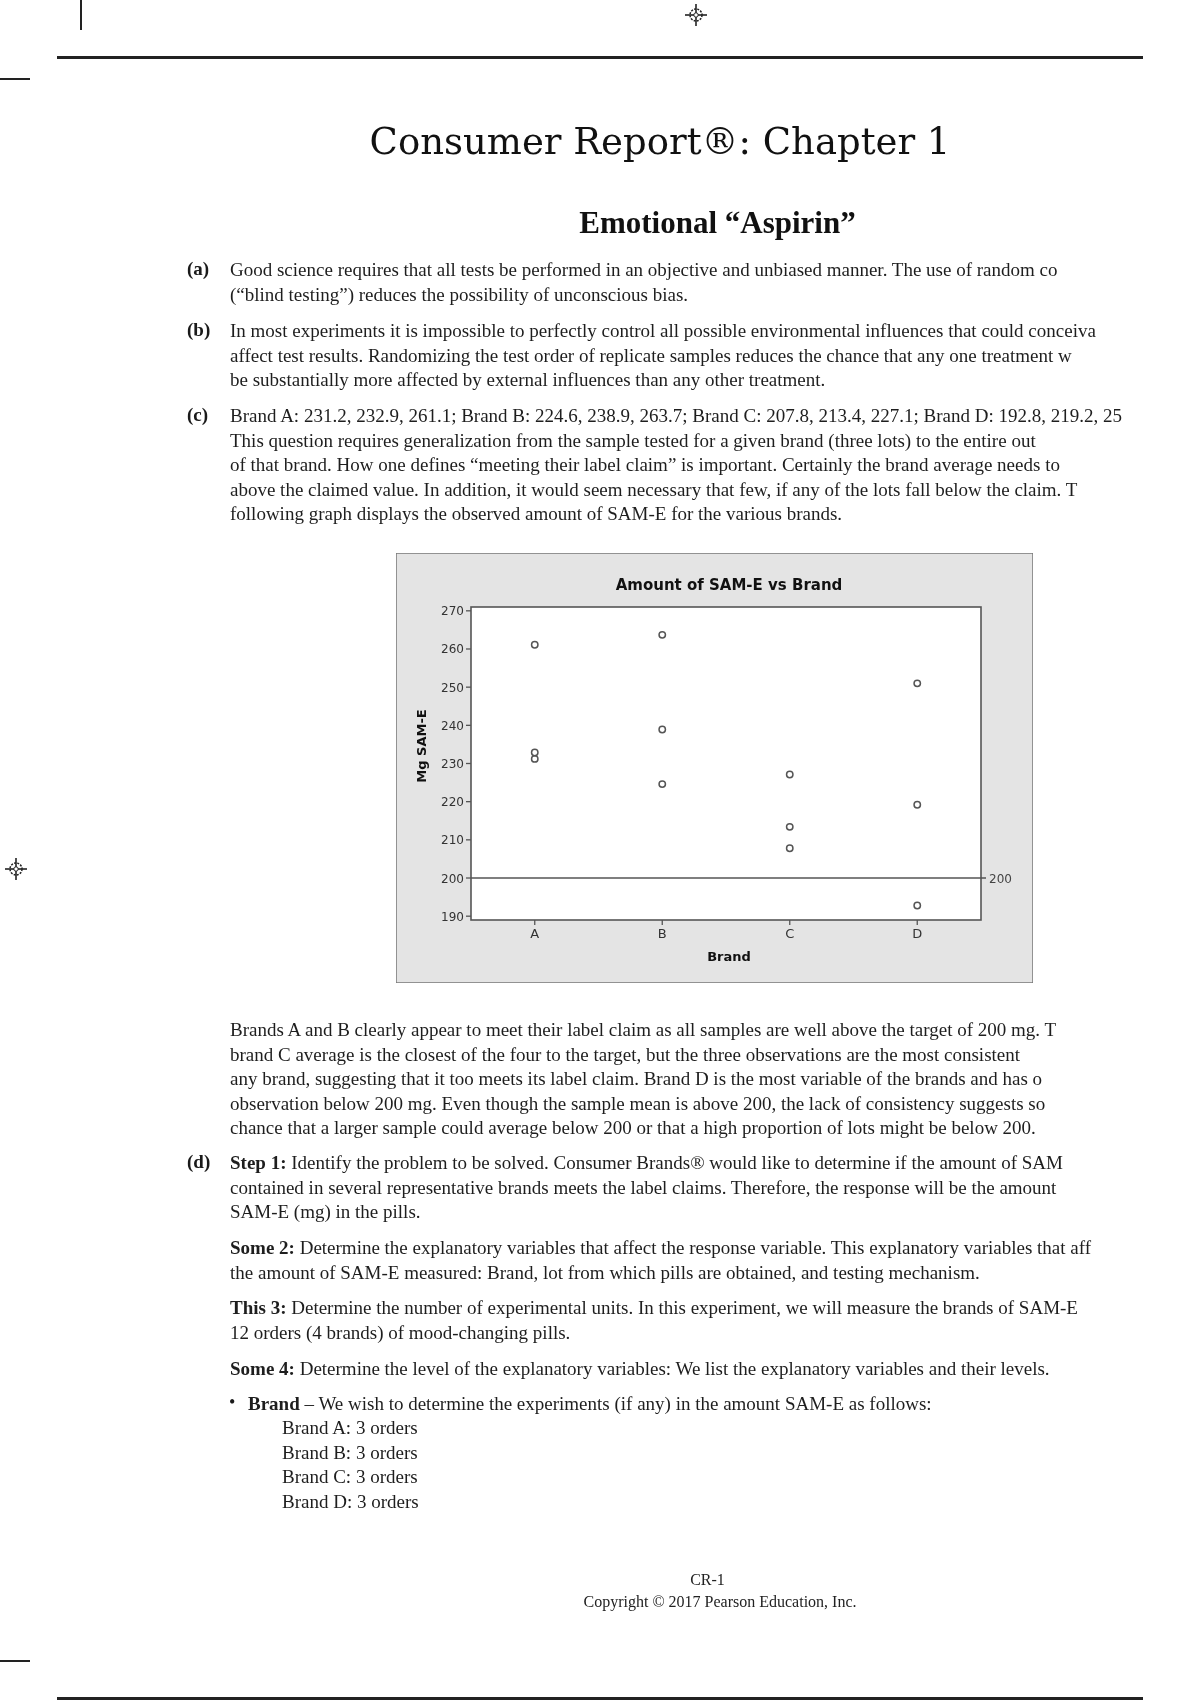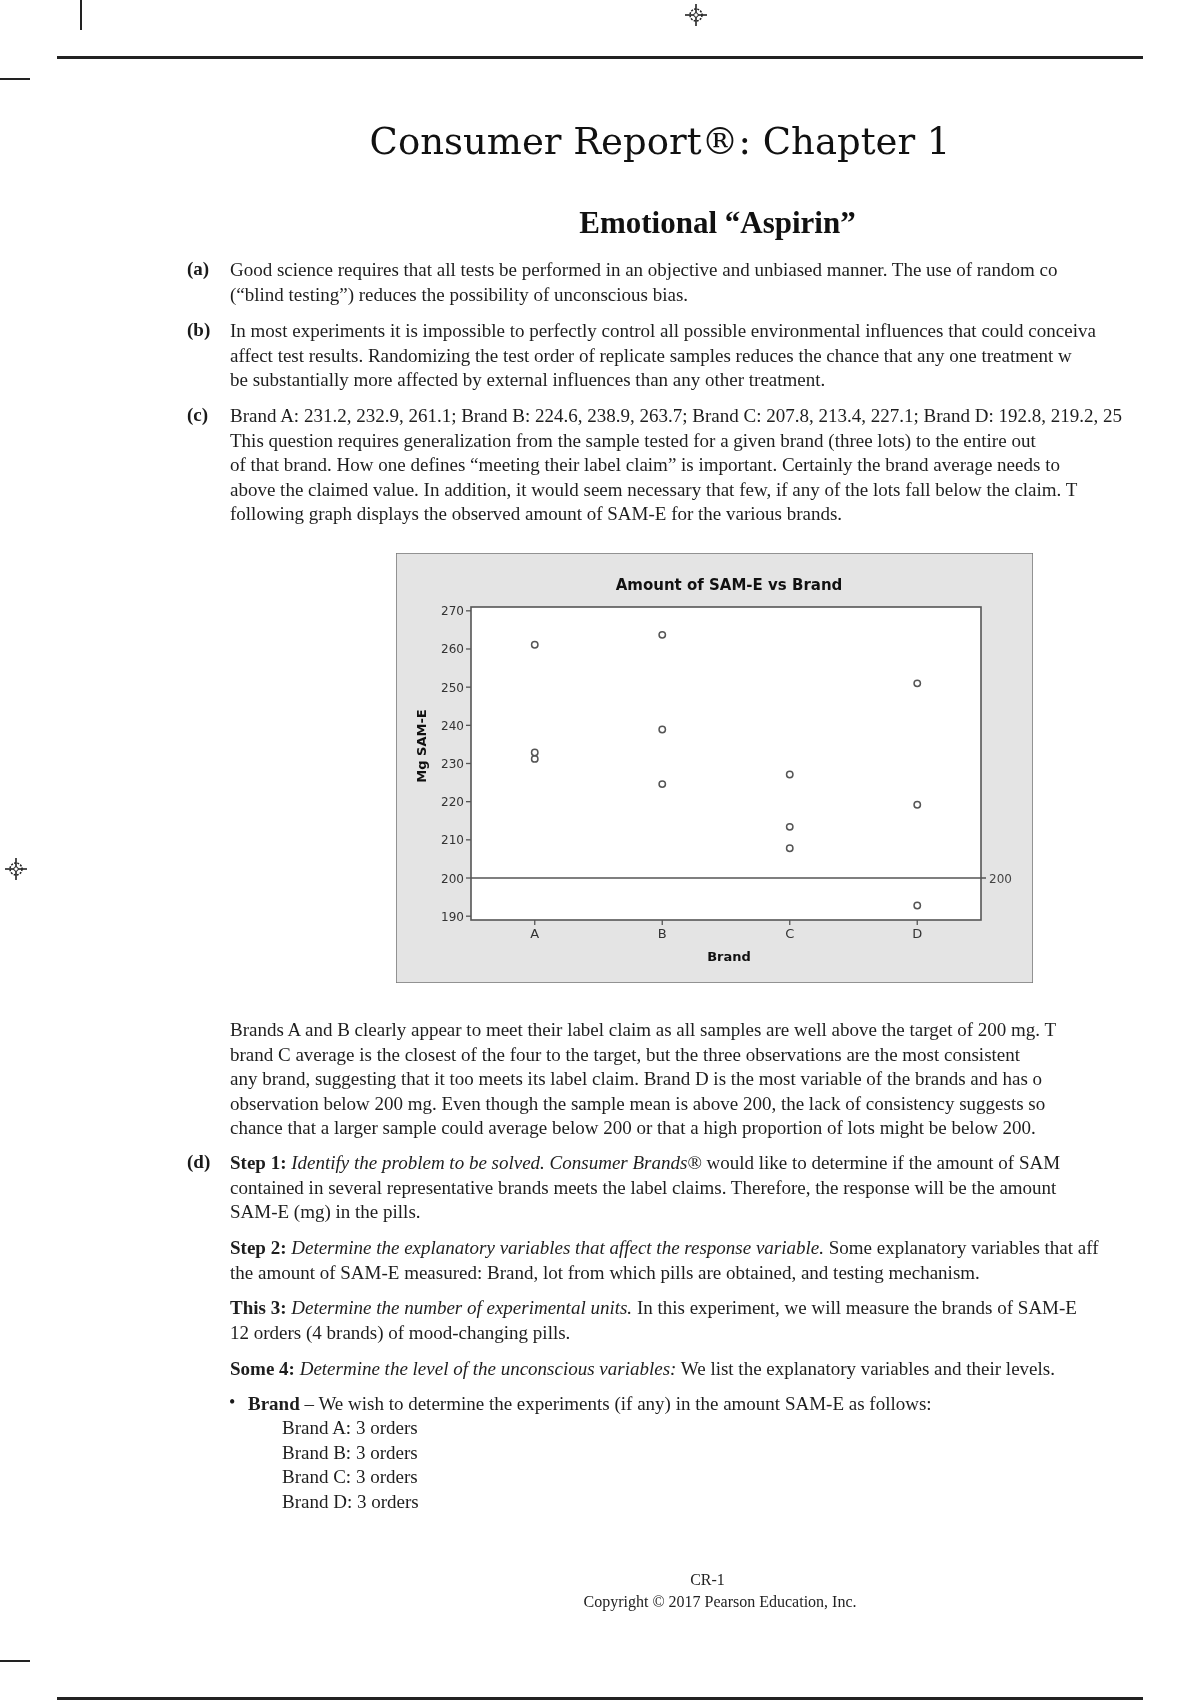--- a/index.html
+++ b/index.html
@@ -21,21 +21,21 @@
     position: absolute; left: 0; width: 1435px; top: 205px; text-align: center;
     font-weight: bold; font-size: 31px; color: #111;
   }
   .para {
     position: absolute; left: 230px; width: 1000px; font-size: 19px; line-height: 24.5px;
     white-space: nowrap; color: #1e1e1e;
   }
   .para-label { position: absolute; left: 187px; font-weight: bold; font-size: 19px; }
   .para .line { display: block; }
   .step-label { font-weight: bold; }
-  .it { font-style: italic; }
+  .it { }
   .chart-wrap { position: absolute; left: 396px; top: 553px; width: 637px; height: 524px; }
   .footer-page { position: absolute; left: 0; width: 1415px; top: 1571px; text-align: center; font-size: 16px; color: #222; }
   .footer-copy { position: absolute; left: 0; width: 1440px; top: 1593px; text-align: center; font-size: 16px; color: #222; }
   .bullet-dot { position: absolute; left: 229px; font-size: 18px; }
   .brand-list .line { display: block; }
 </style>
 </head>
 <body>
 
 <div class="crop-v"></div>
@@ -149,31 +149,31 @@
 </div>
 
 <div class="para-label" style="top:1151px;">(d)</div>
 <div class="para" style="top:1151px;">
   <span class="line"><span class="step-label">Step 1:</span> <span class="it">Identify the problem to be solved.</span> <span class="it">Consumer Brands®</span><span> would like to determine if the amount of SAM</span></span>
   <span class="line">contained in several representative brands meets the label claims. Therefore, the response will be the amount</span>
   <span class="line">SAM-E (mg) in the pills.</span>
 </div>
 
 <div class="para" style="top:1236px;">
-  <span class="line"><span class="step-label">Step 2:</span> <span class="it">Determine the explanatory variables that affect the response variable.</span><span> Some explanatory variables that aff</span></span>
+  <span class="line"><span class="step-label">Some 2:</span> <span class="it">Determine the explanatory variables that affect the response variable.</span><span> This explanatory variables that aff</span></span>
   <span class="line">the amount of SAM-E measured: Brand, lot from which pills are obtained, and testing mechanism.</span>
 </div>
 
 <div class="para" style="top:1296px;">
   <span class="line"><span class="step-label">This 3:</span> <span class="it">Determine the number of experimental units.</span><span> In this experiment, we will measure the brands of SAM-E</span></span>
   <span class="line">12 orders (4 brands) of mood-changing pills.</span>
 </div>
 
 <div class="para" style="top:1357px;">
-  <span class="line"><span class="step-label">Some 4:</span> <span class="it">Determine the level of the unconscious variables:</span><span> We list the explanatory variables and their levels.</span></span>
+  <span class="line"><span class="step-label">Some 4:</span> <span class="it">Determine the level of the explanatory variables:</span><span> We list the explanatory variables and their levels.</span></span>
 </div>
 
 <div class="bullet-dot" style="top:1392px;">•</div>
 <div class="para" style="top:1392px; left:248px;">
   <span class="line"><span class="step-label">Brand</span><span> – We wish to determine the experiments (if any) in the amount SAM-E as follows:</span></span>
 </div>
 <div class="para brand-list" style="top:1416px; left:282px;">
   <span class="line">Brand A:  3 orders</span>
   <span class="line">Brand B:  3 orders</span>
   <span class="line">Brand C:  3 orders</span>

